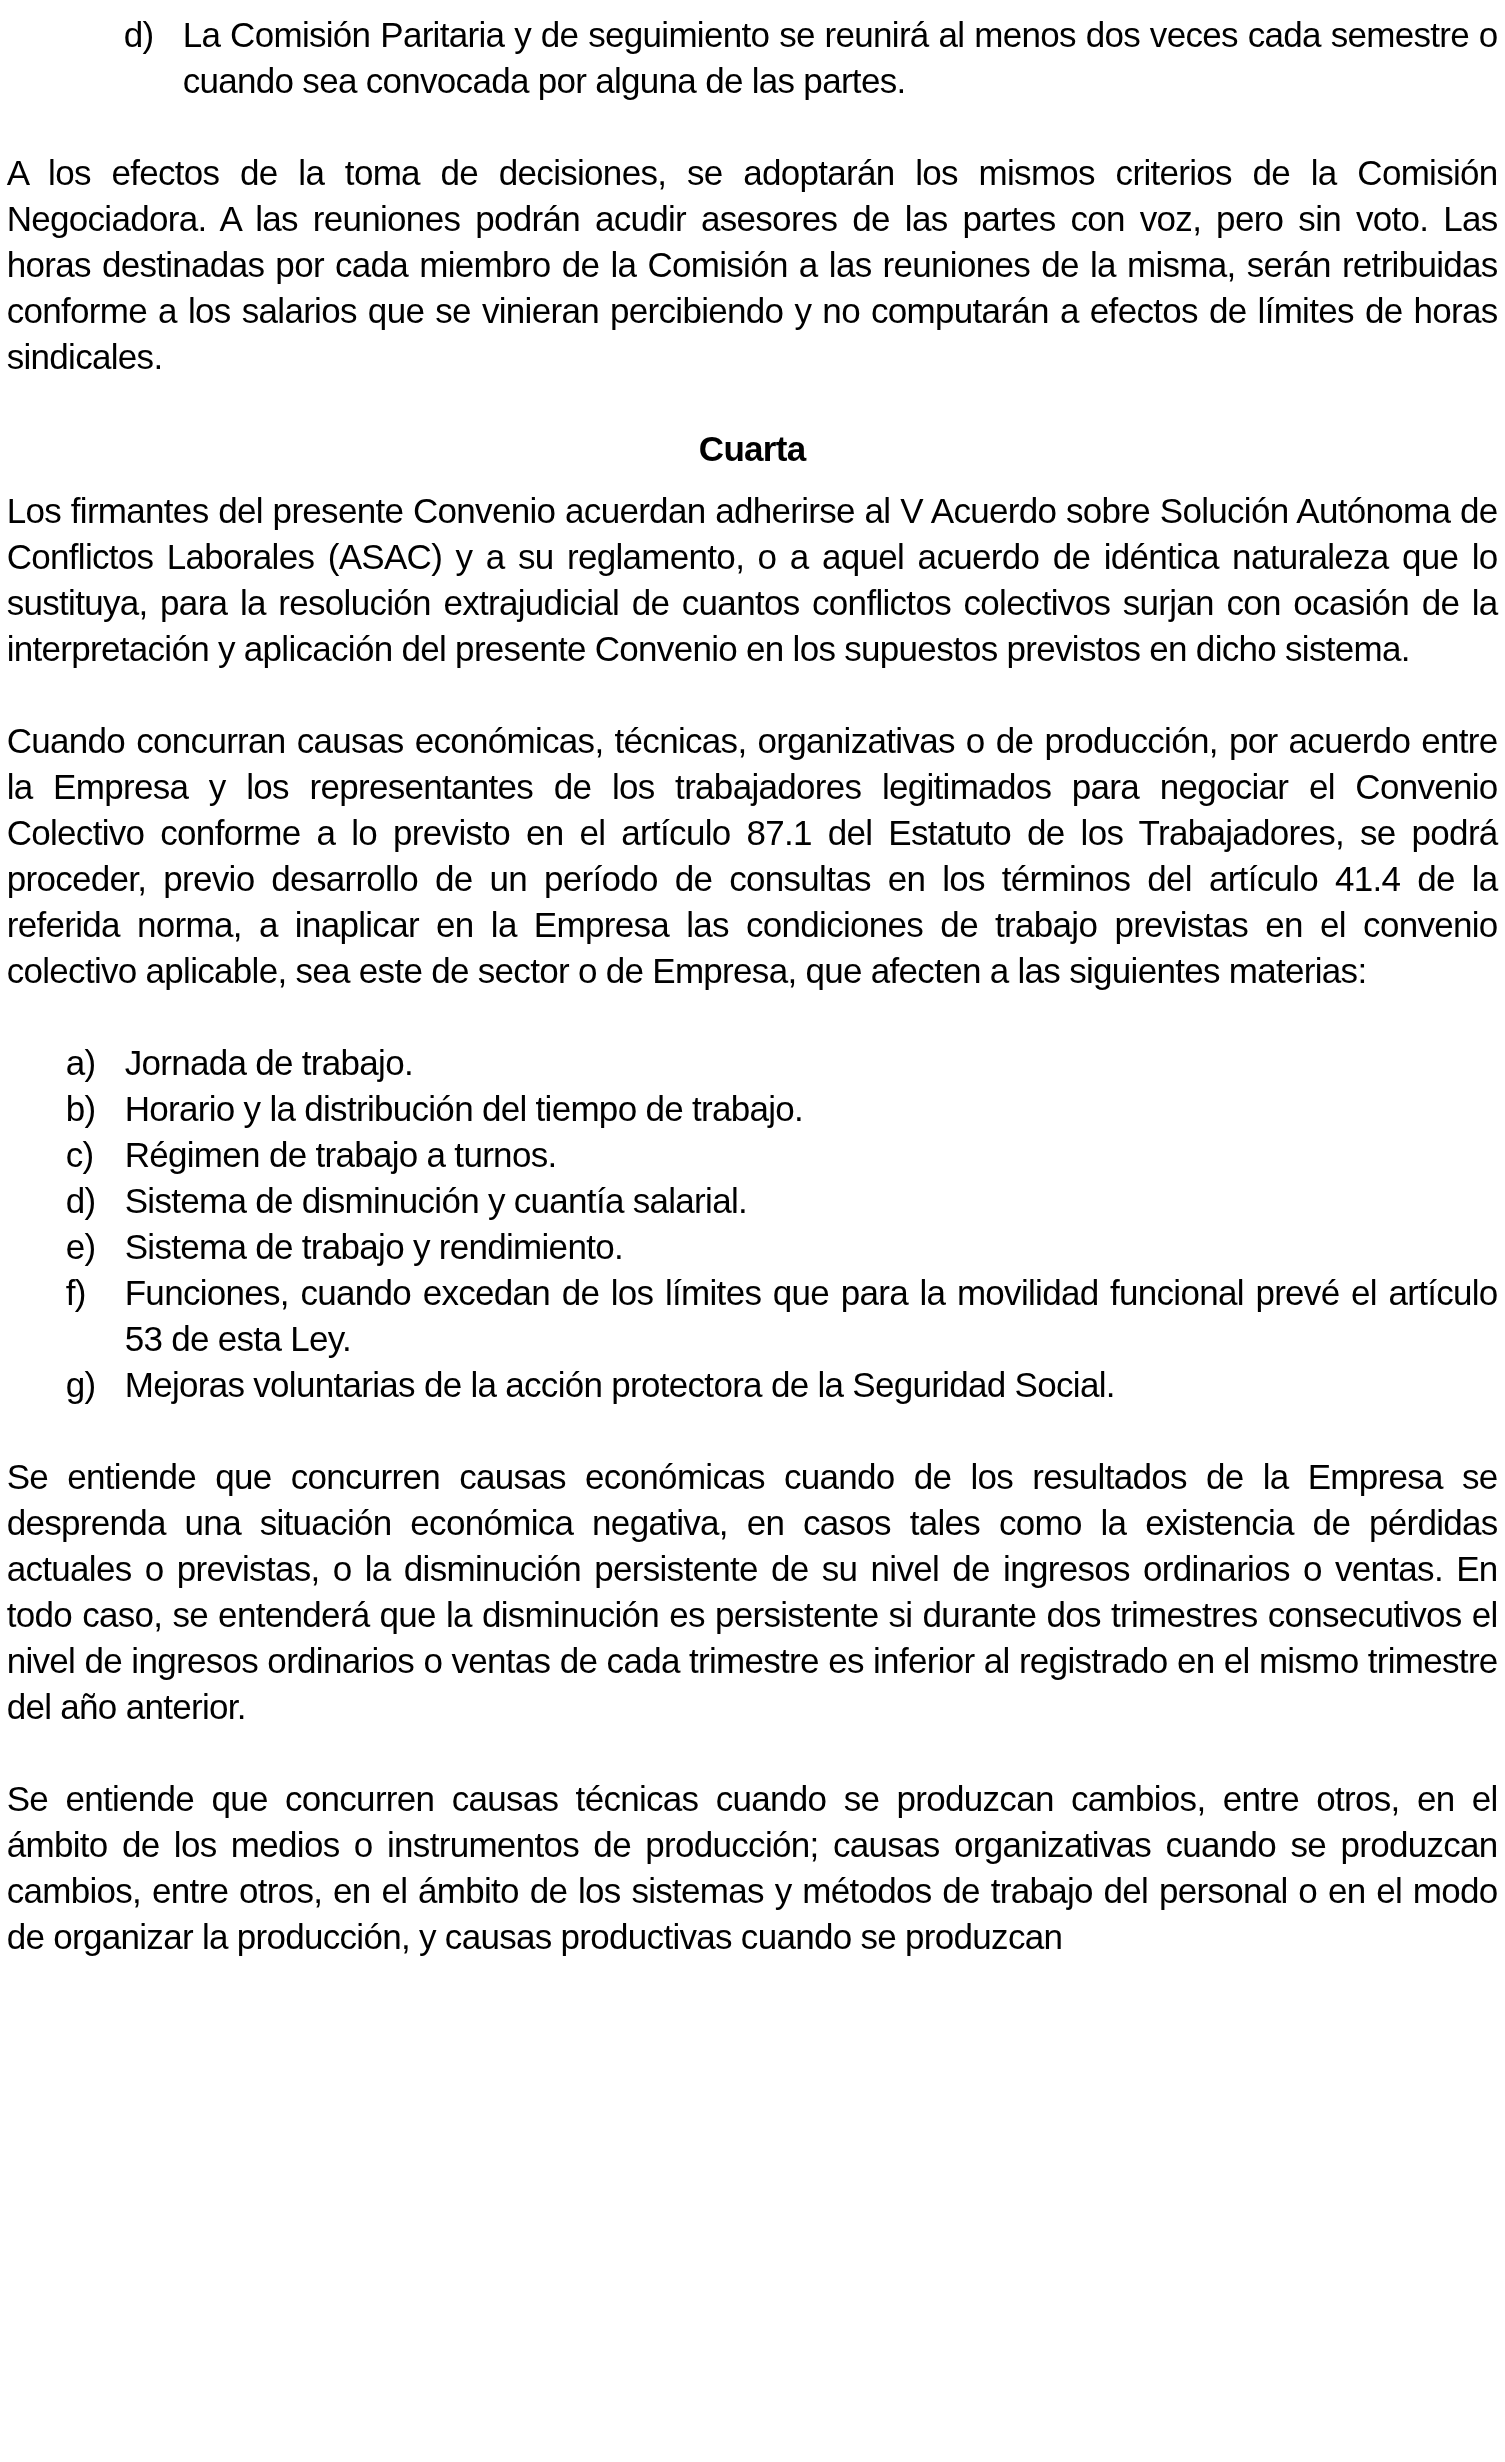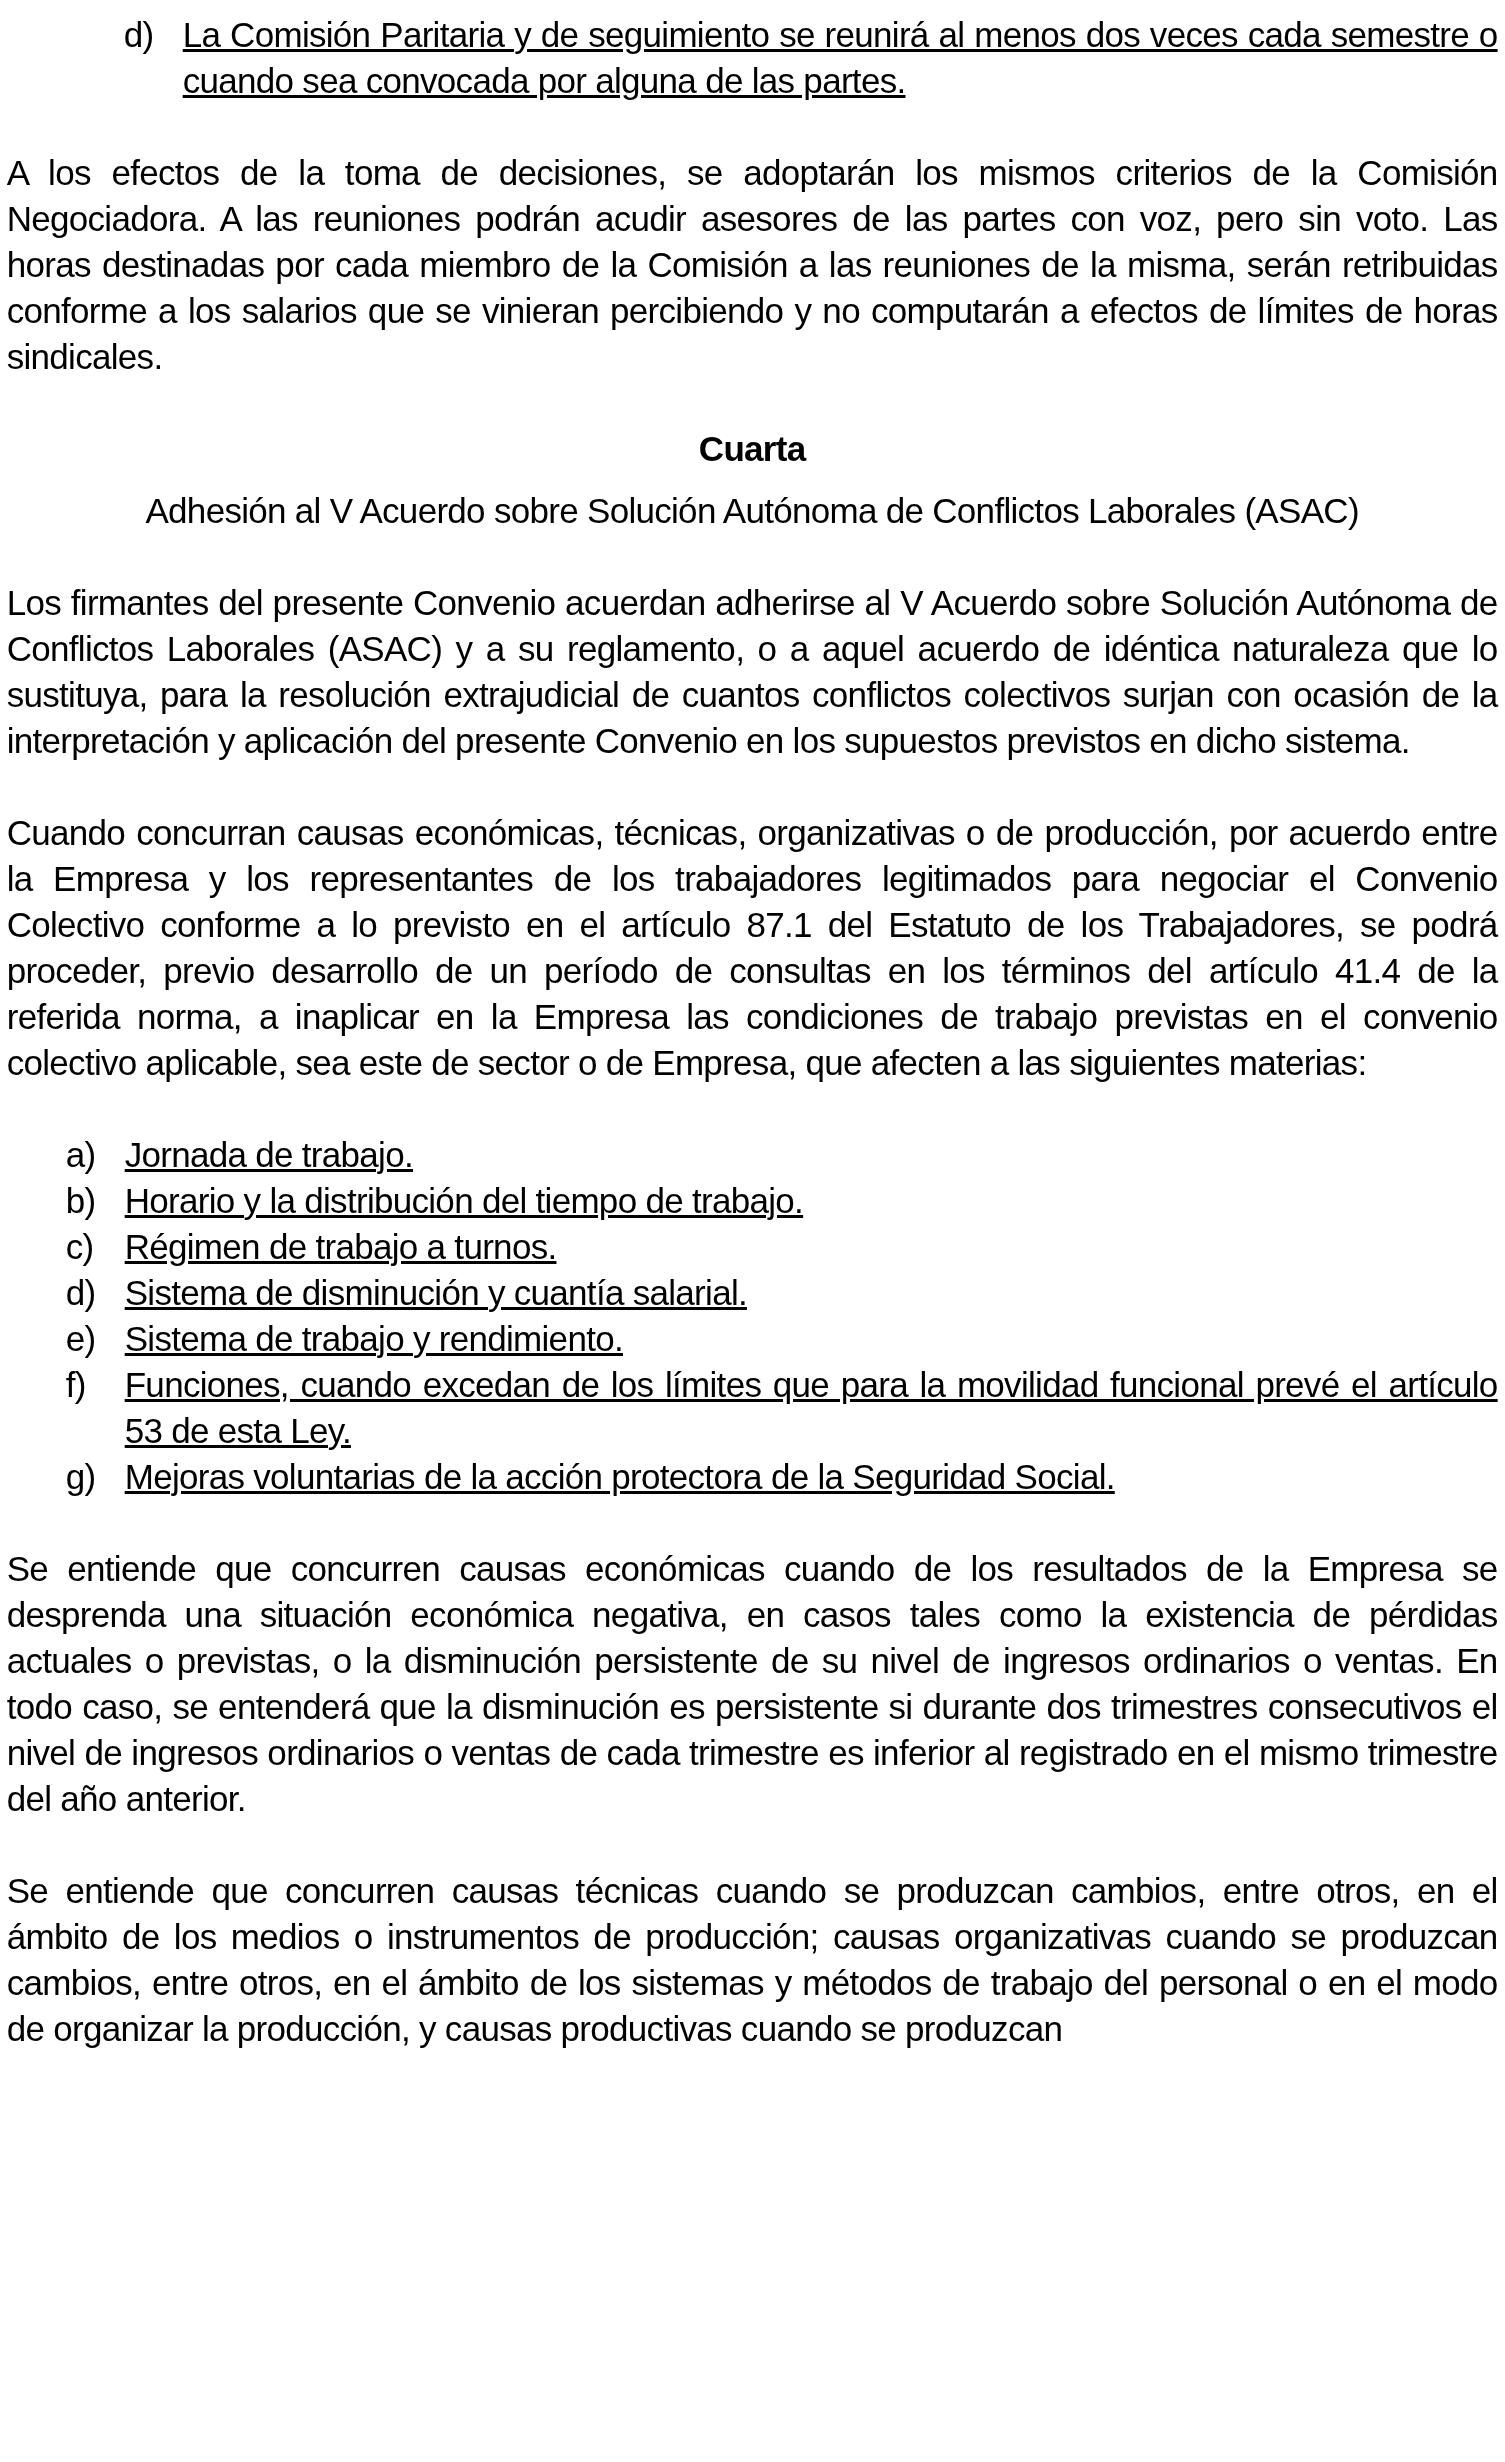--- a/index.html
+++ b/index.html
@@ -42,21 +42,20 @@
     display: flex;
     align-items: flex-start;
   }
   .hang .marker {
     flex: 0 0 auto;
     white-space: nowrap;
   }
   .hang .text {
     flex: 1 1 auto;
     text-align: justify;
-    text-decoration: underline;
   }
   .intro-item {
     margin-left: 117px;
     margin-bottom: 46px;
   }
   .intro-item .marker {
     width: 59px;
   }
   .materias-list {
     margin: 0 0 46px 0;
@@ -74,21 +73,20 @@
 <div class="page">
 
   <div class="hang intro-item">
     <span class="marker">d)</span>
     <span class="text">La Comisión Paritaria y de seguimiento se reunirá al menos dos veces cada semestre o cuando sea convocada por alguna de las partes.</span>
   </div>
 
   <p class="para">A los efectos de la toma de decisiones, se adoptarán los mismos criterios de la Comisión Negociadora. A las reuniones podrán acudir asesores de las partes con voz, pero sin voto. Las horas destinadas por cada miembro de la Comisión a las reuniones de la misma, serán retribuidas conforme a los salarios que se vinieran percibiendo y no computarán a efectos de límites de horas sindicales.</p>
 
   <p class="section-title">Cuarta</p>
-  <p class="section-sub">Adhesión al V Acuerdo sobre Solución Autónoma de Conflictos Laborales (ASAC)</p>
 
   <p class="para">Los firmantes del presente Convenio acuerdan adherirse al V Acuerdo sobre Solución Autónoma de Conflictos Laborales (ASAC) y a su reglamento, o a aquel acuerdo de idéntica naturaleza que lo sustituya, para la resolución extrajudicial de cuantos conflictos colectivos surjan con ocasión de la interpretación y aplicación del presente Convenio en los supuestos previstos en dicho sistema.</p>
 
 
 
   <p class="para">Cuando concurran causas económicas, técnicas, organizativas o de producción, por acuerdo entre la Empresa y los representantes de los trabajadores legitimados para negociar el Convenio Colectivo conforme a lo previsto en el artículo 87.1 del Estatuto de los Trabajadores, se podrá proceder, previo desarrollo de un período de consultas en los términos del artículo 41.4 de la referida norma, a inaplicar en la Empresa las condiciones de trabajo previstas en el convenio colectivo aplicable, sea este de sector o de Empresa, que afecten a las siguientes materias:</p>
 
   <div class="materias-list">
     <div class="hang materias-item">
       <span class="marker">a)</span>

